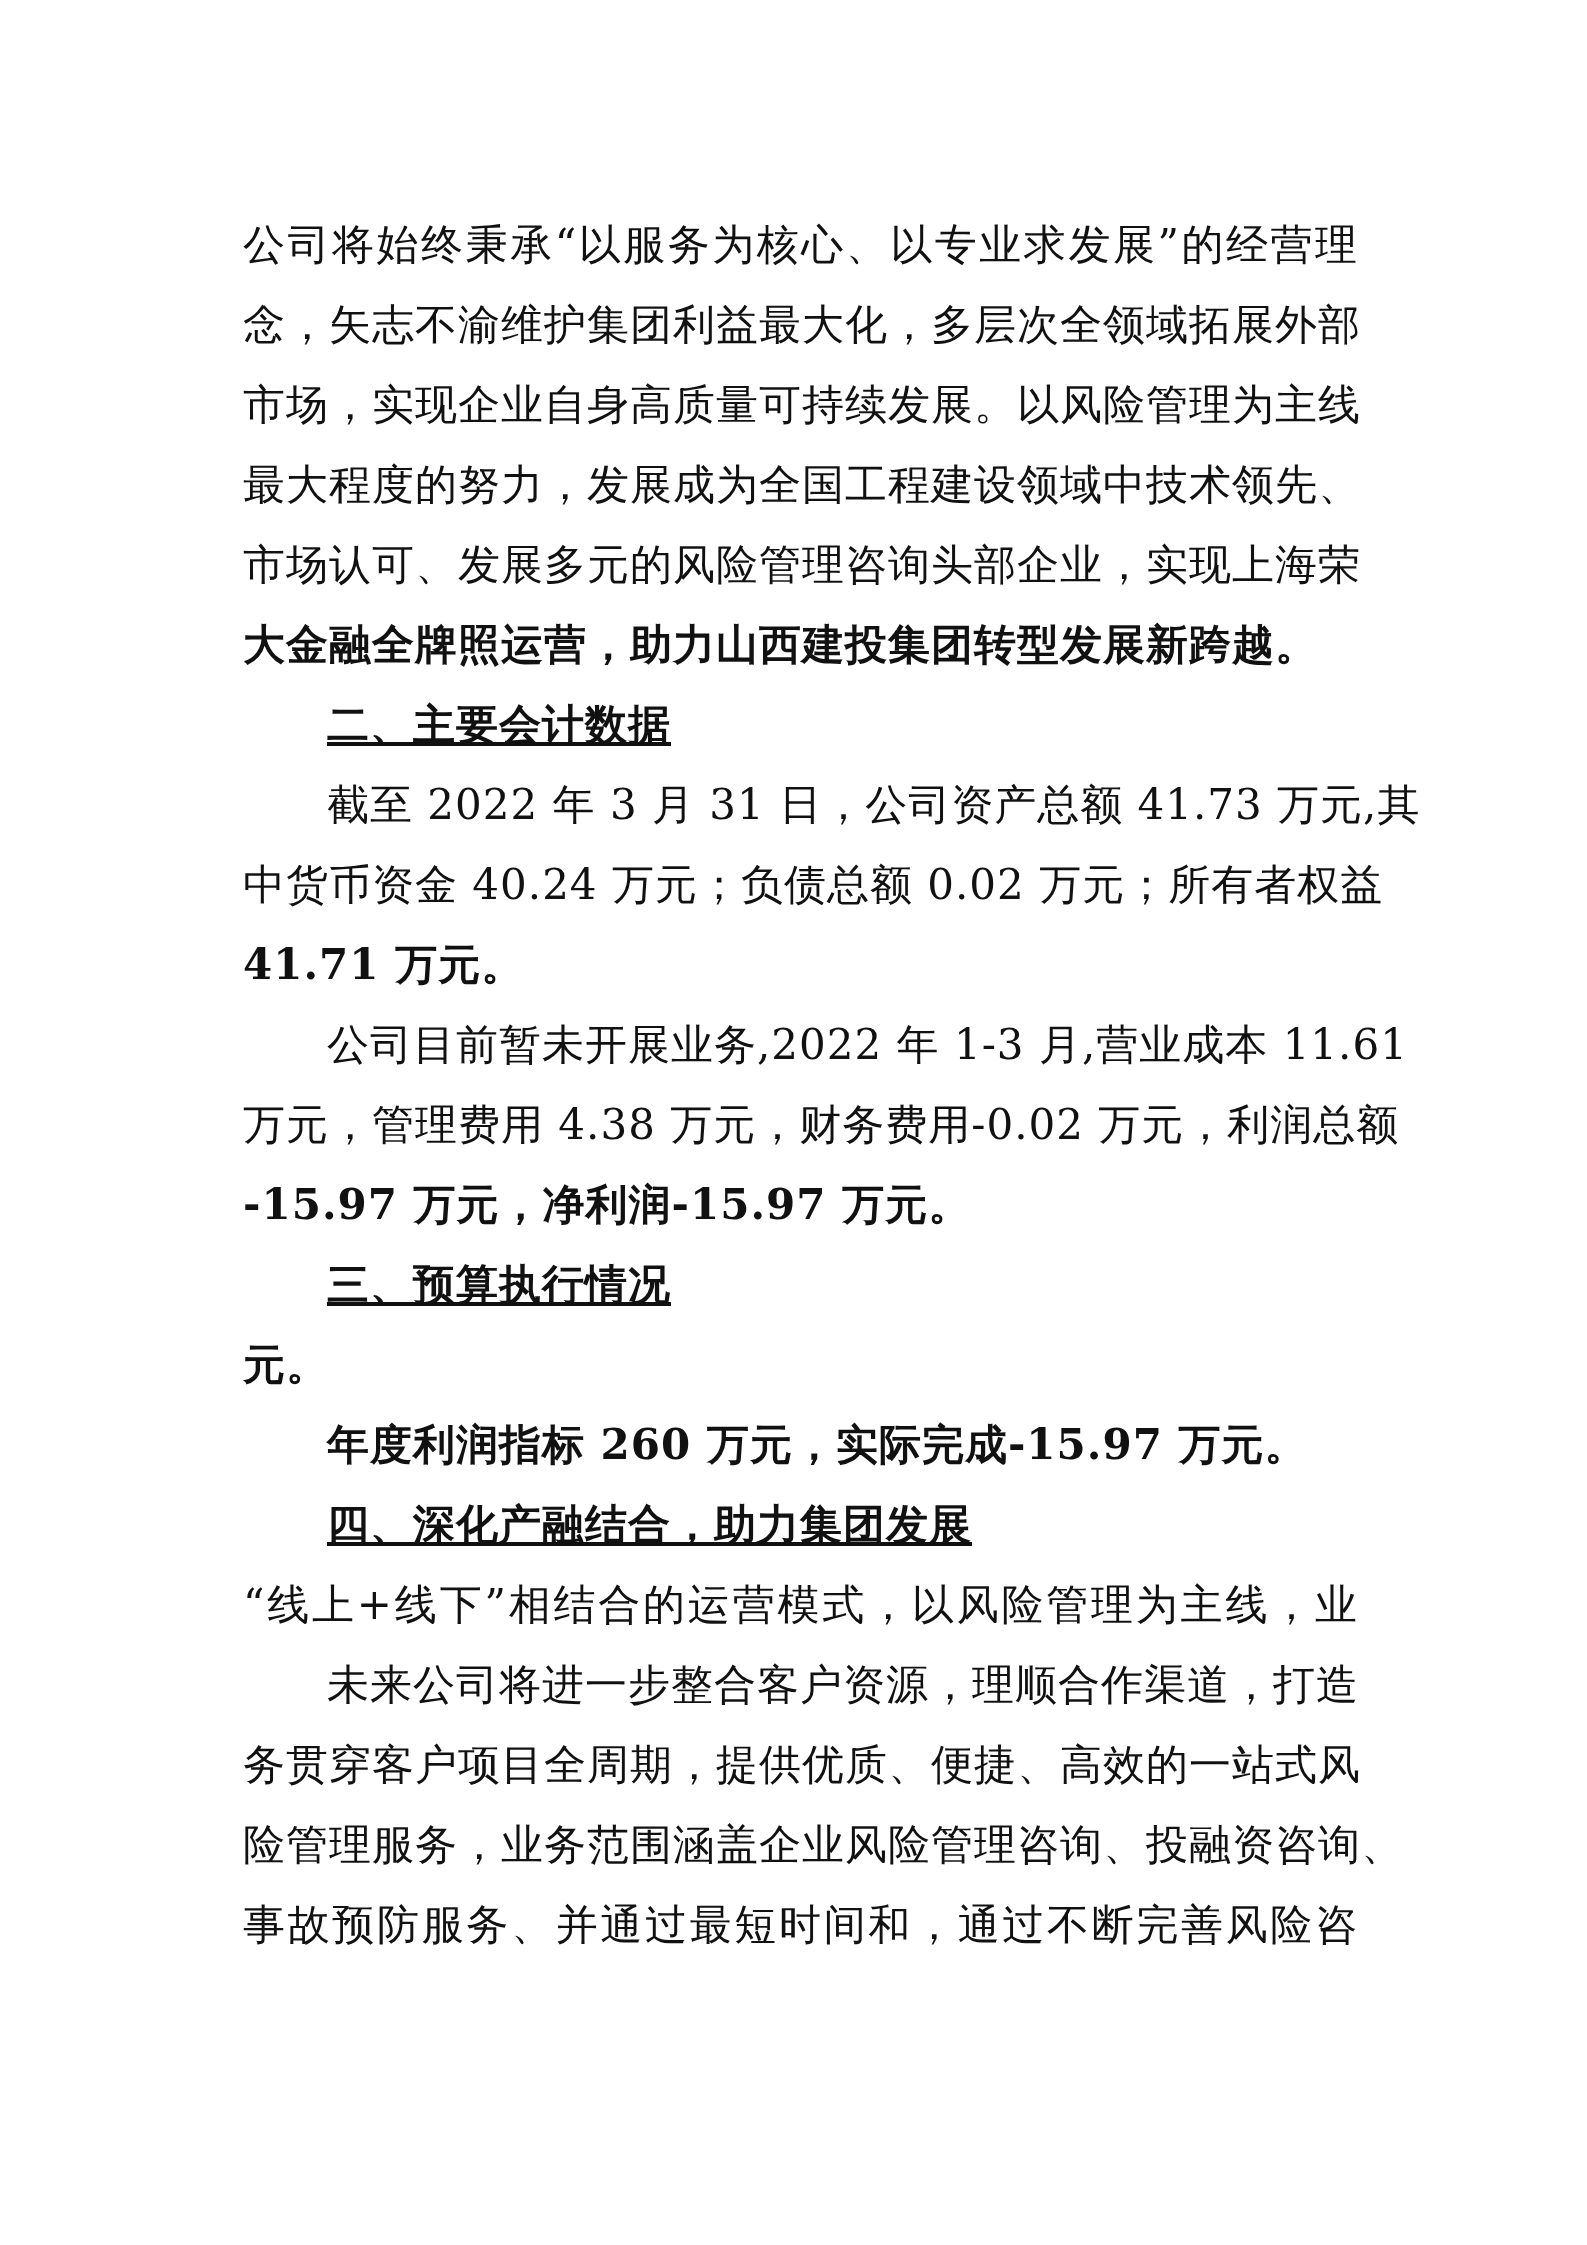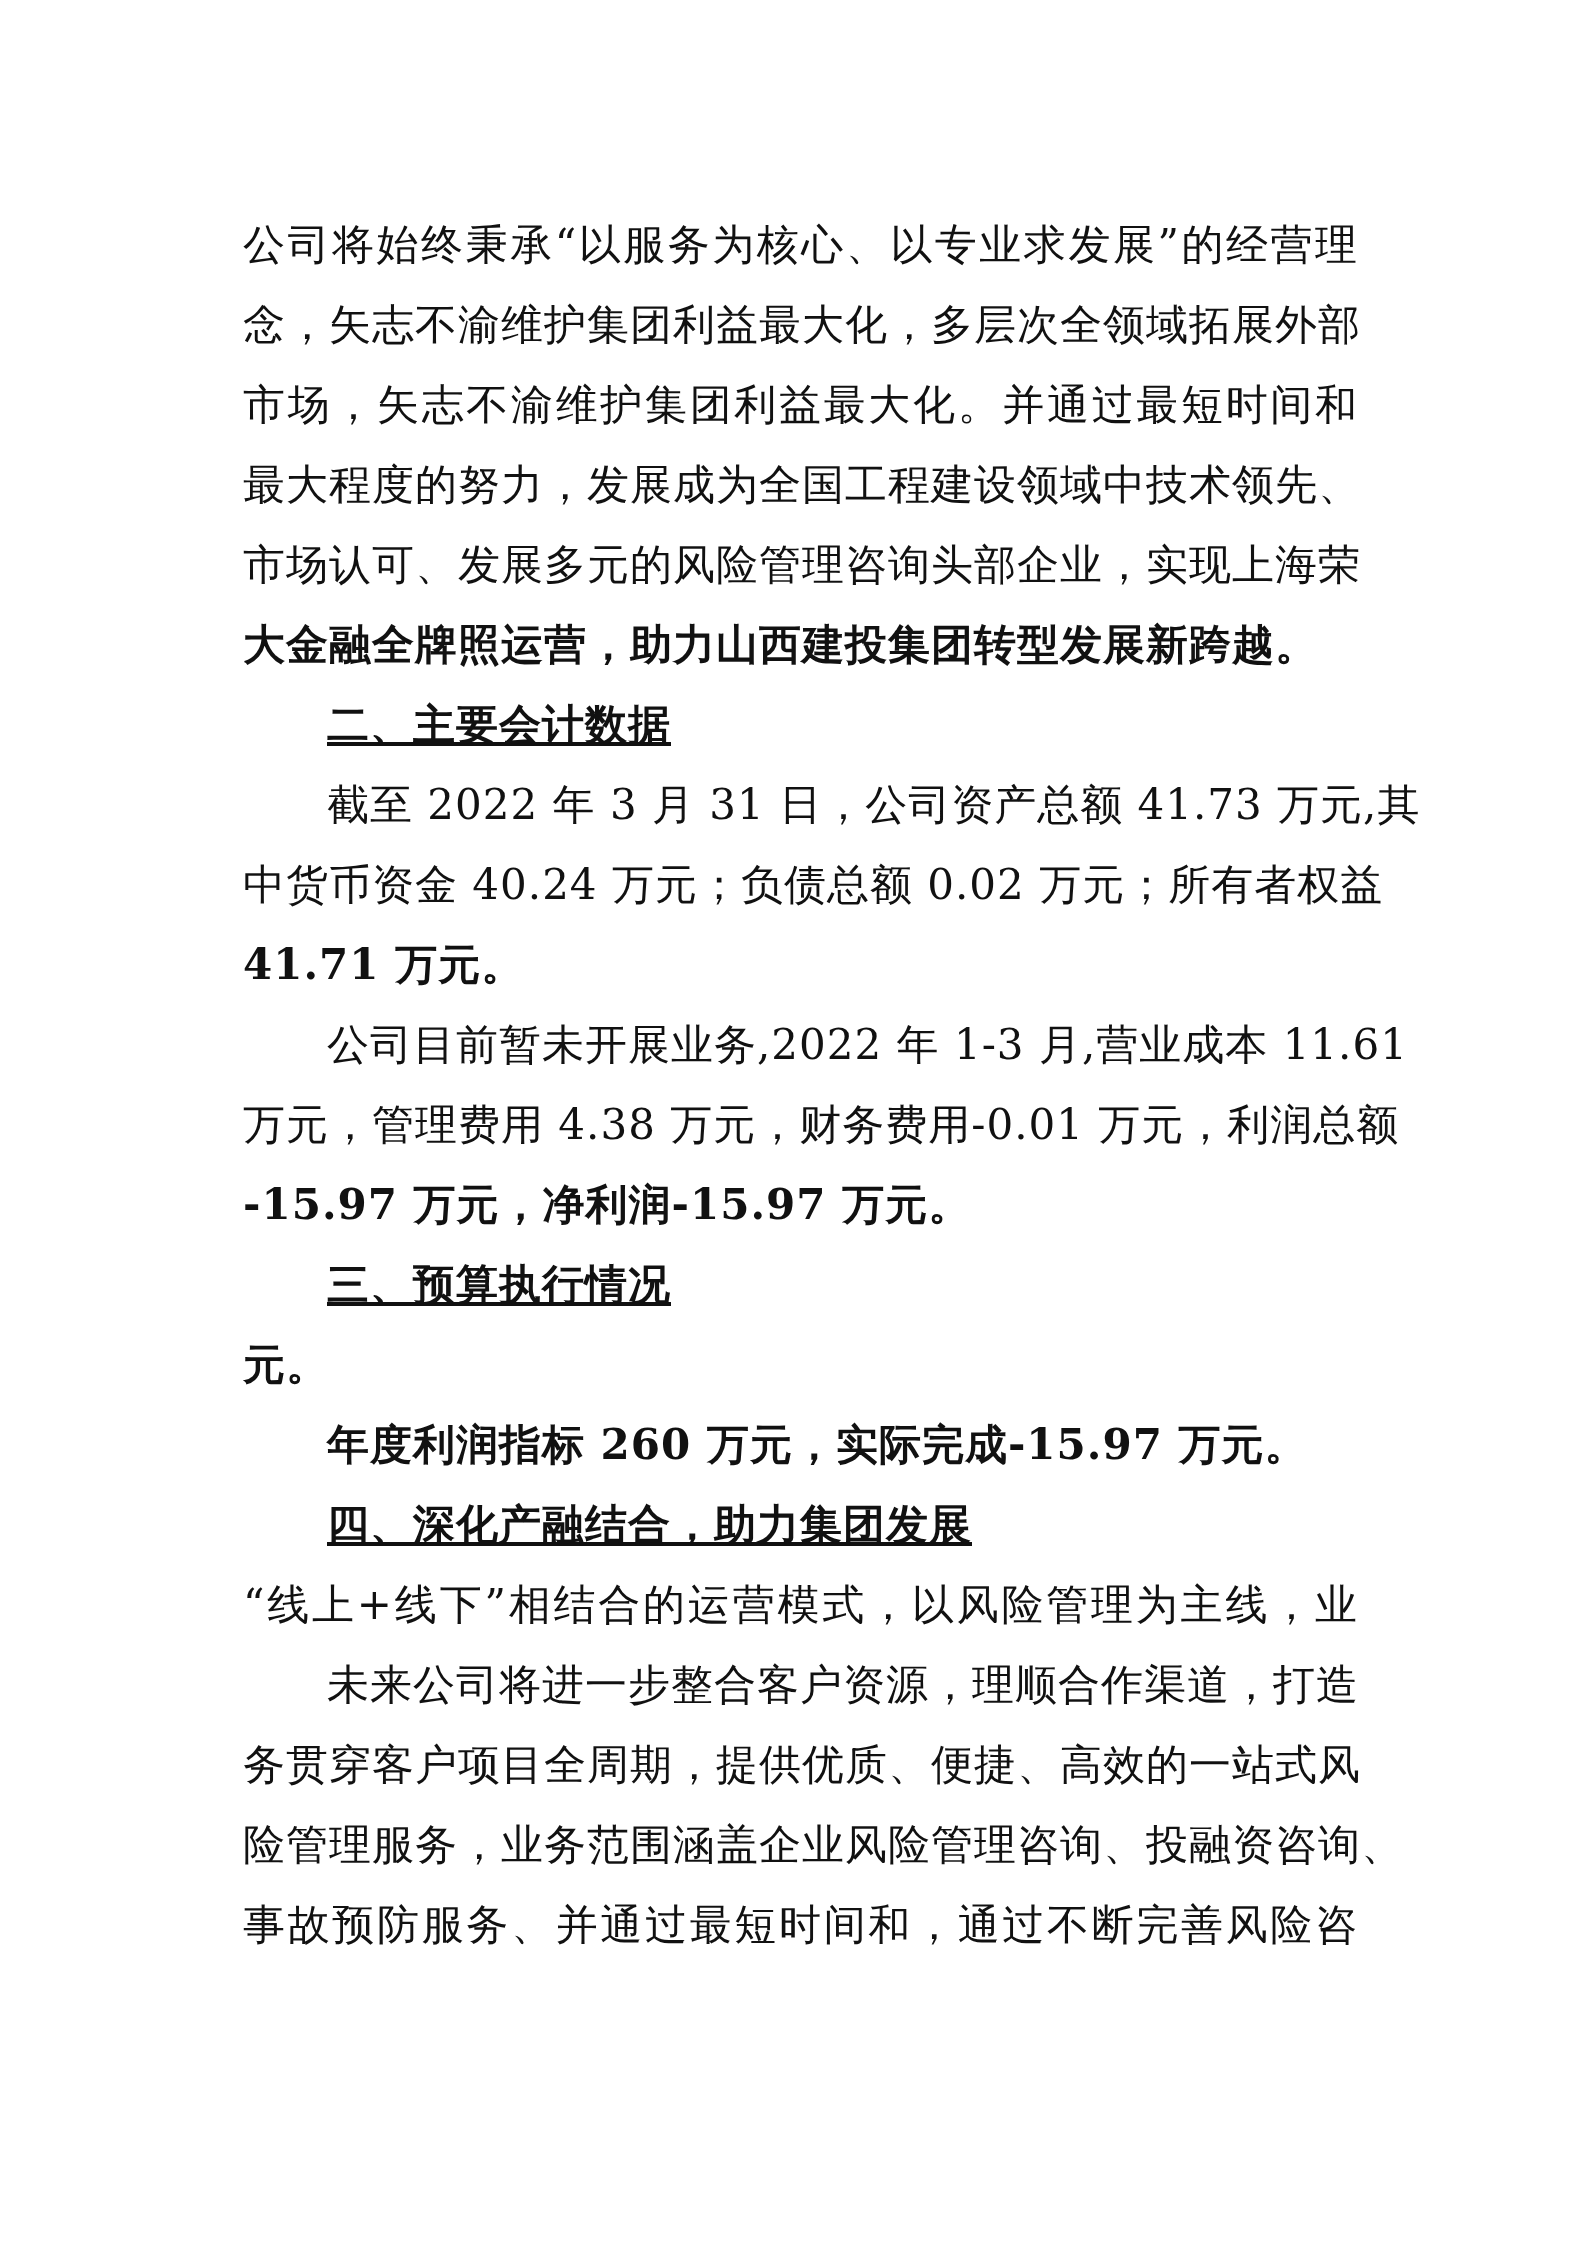--- a/index.html
+++ b/index.html
@@ -23,37 +23,37 @@
 </style>
 </head>
 <body>
 
 <div class="page">
   <div class="content">
 
     <div>
       <div class="line">公司将始终秉承“以服务为核心、以专业求发展”的经营理</div>
       <div class="line">念，矢志不渝维护集团利益最大化，多层次全领域拓展外部</div>
-      <div class="line">市场，矢志不渝维护集团利益最大化。并通过最短时间和</div>
+      <div class="line">市场，实现企业自身高质量可持续发展。以风险管理为主线</div>
       <div class="line">最大程度的努力，发展成为全国工程建设领域中技术领先、</div>
       <div class="line">市场认可、发展多元的风险管理咨询头部企业，实现上海荣</div>
       <div class="line last">大金融全牌照运营，助力山西建投集团转型发展新跨越。</div>
     </div>
 
     <div class="line heading indent">二、主要会计数据</div>
 
     <div>
       <div class="line indent">截至 2022 年 3 月 31 日，公司资产总额 41.73 万元,其</div>
       <div class="line">中货币资金 40.24 万元；负债总额 0.02 万元；所有者权益</div>
       <div class="line last">41.71 万元。</div>
     </div>
 
     <div>
       <div class="line indent">公司目前暂未开展业务,2022 年 1-3 月,营业成本 11.61</div>
-      <div class="line">万元，管理费用 4.38 万元，财务费用-0.01 万元，利润总额</div>
+      <div class="line">万元，管理费用 4.38 万元，财务费用-0.02 万元，利润总额</div>
       <div class="line last">-15.97 万元，净利润-15.97 万元。</div>
     </div>
 
     <div class="line heading indent">三、预算执行情况</div>
 
     <div>
       <div class="line last">元。</div>
     </div>
 
     <div>

